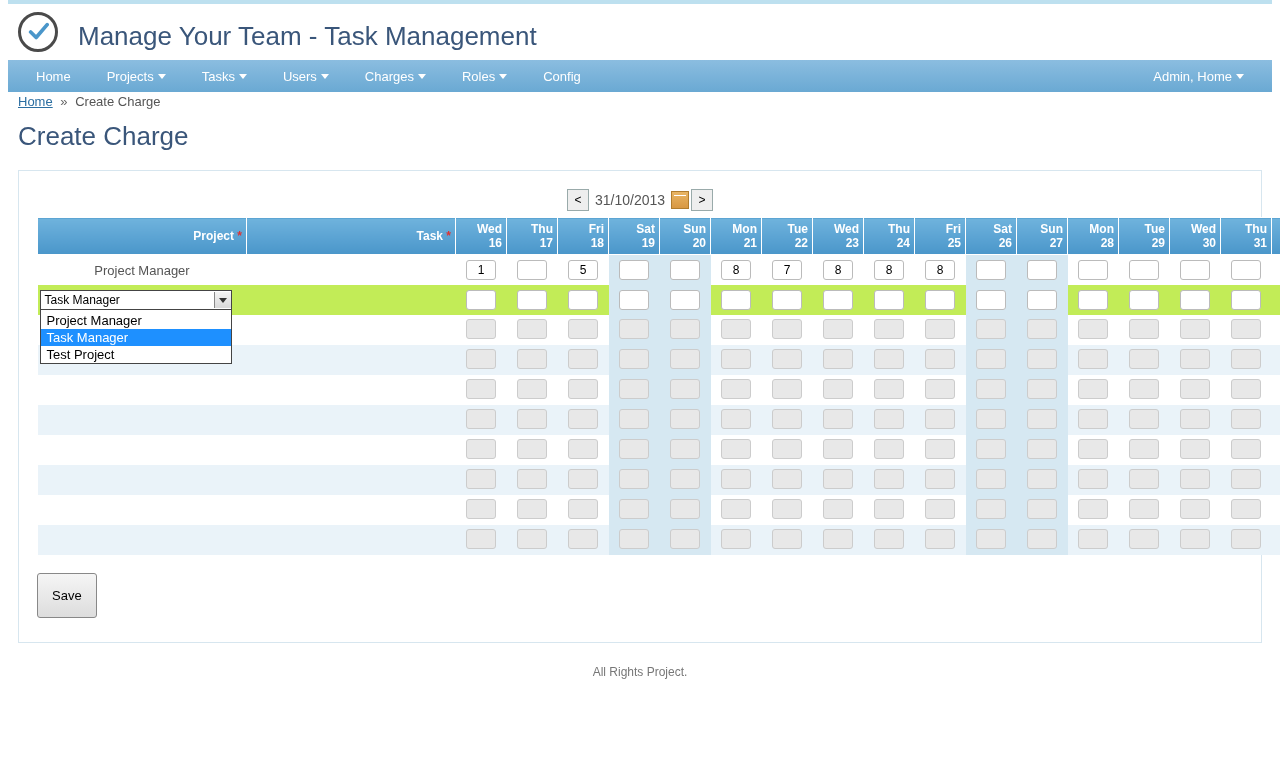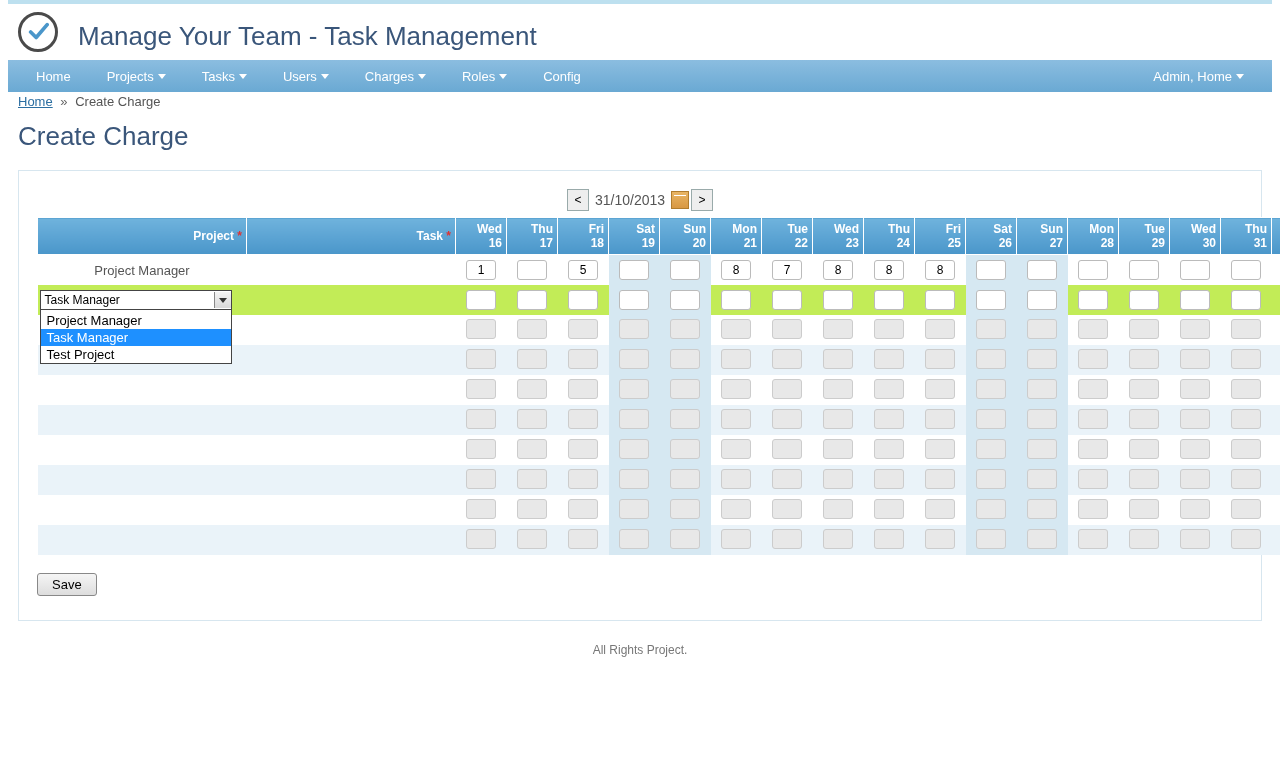--- a/index.html
+++ b/index.html
@@ -39,21 +39,21 @@
 .dis-in{width:28px;height:18px;border:1px solid #ccc;border-radius:3px;background:#e8e8e8;display:inline-block}
 .proj-select{position:relative}
 .proj-select-box{border:1px solid #444;width:190px;height:18px;display:flex;align-items:center;background:#fff}
 .proj-select-box .val{flex:1;padding:0 4px;font-size:12px;text-align:left;color:#000}
 .proj-select-box .dd-btn{width:16px;height:16px;border-left:1px solid #888;background:linear-gradient(#f4f4f4,#d9d9d9);display:flex;align-items:center;justify-content:center}
 .dd-btn .tri{width:0;height:0;border-left:4px solid transparent;border-right:4px solid transparent;border-top:5px solid #333}
 .dropdown{position:absolute;top:19px;left:0;width:190px;border:1px solid #444;background:#fff;z-index:5}
 .dropdown .opt{padding:1px 6px;font-size:13px;text-align:left;cursor:pointer;color:#000}
 .dropdown .opt.sel{background:#1e90ff;color:#fff}
 .req{color:#d33}
-.save-btn{margin-top:18px;padding:3px 14px;border:1px solid #888;background:linear-gradient(#f5f5f5,#ddd);border-radius:3px;cursor:pointer;font-size:13px}
+.save-btn{margin-top:18px;padding:14px 14px;border:1px solid #888;background:linear-gradient(#f5f5f5,#ddd);border-radius:3px;cursor:pointer;font-size:13px}
 .footer{text-align:center;font-size:12px;color:#777;padding:14px 0 6px;margin-top:8px}
 .footer a{color:#2b6ea1;text-decoration:underline}
 .wknd{background:#d6e8f2 !important}
 tr.data td.wknd,tr.alt td.wknd{}
 </style>
 </head>
 <body>
 
 <div class="page">
   <div class="header">

